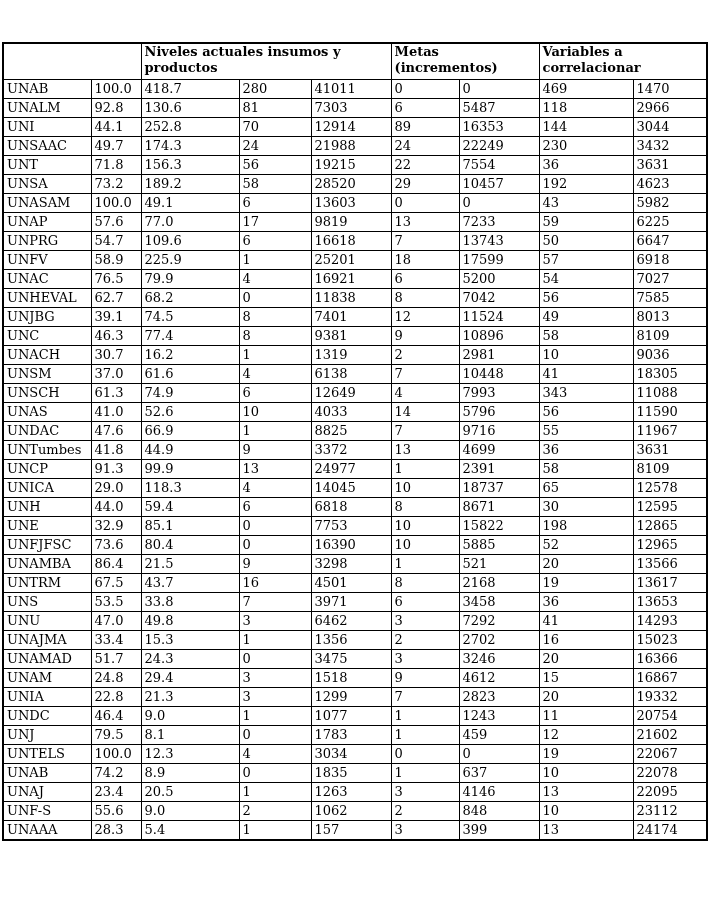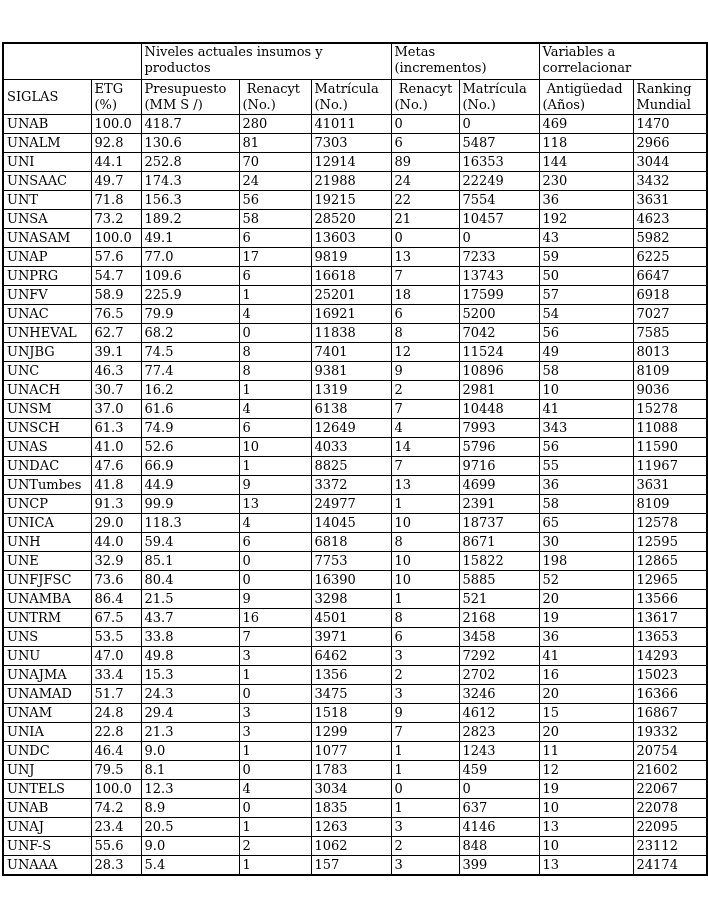--- a/index.html
+++ b/index.html
@@ -25,21 +25,21 @@
     padding: 0 3px;
     font-size: 13px;
     line-height: 16px;
     color: #000000;
     text-align: left;
     vertical-align: middle;
     overflow: hidden;
     white-space: nowrap;
   }
   table.uni-table th {
-    font-weight: normal;
+    font-weight: bold;
     white-space: pre-wrap;
     height: 34px;
     vertical-align: middle;
   }
   table.uni-table tr.group-row th {
     vertical-align: top;
     height: 35px;
   }
   table.uni-table td {
     height: 18px;
@@ -63,39 +63,20 @@
   <thead>
     <tr class="group-row">
         <th colspan="2"></th>
         <th colspan="3">Niveles actuales insumos y
 productos</th>
         <th colspan="2">Metas
 (incrementos)</th>
         <th colspan="2">Variables a
 correlacionar</th>
       </tr>
-    <tr class="col-row">
-        <th>SIGLAS</th>
-        <th>ETG
-(%)</th>
-        <th>Presupuesto
-(MM S /)</th>
-        <th> Renacyt
-(No.)</th>
-        <th>Matrícula
-(No.)</th>
-        <th> Renacyt
-(No.)</th>
-        <th>Matrícula
-(No.)</th>
-        <th> Antigüedad
-(Años)</th>
-        <th>Ranking
-Mundial</th>
-      </tr>
   </thead>
   <tbody>
       <tr>
         <td>UNAB</td>
         <td>100.0</td>
         <td>418.7</td>
         <td>280</td>
         <td>41011</td>
         <td>0</td>
         <td>0</td>
@@ -145,21 +126,21 @@
         <td>7554</td>
         <td>36</td>
         <td>3631</td>
       </tr>
       <tr>
         <td>UNSA</td>
         <td>73.2</td>
         <td>189.2</td>
         <td>58</td>
         <td>28520</td>
-        <td>21</td>
+        <td>29</td>
         <td>10457</td>
         <td>192</td>
         <td>4623</td>
       </tr>
       <tr>
         <td>UNASAM</td>
         <td>100.0</td>
         <td>49.1</td>
         <td>6</td>
         <td>13603</td>
@@ -258,21 +239,21 @@
       </tr>
       <tr>
         <td>UNSM</td>
         <td>37.0</td>
         <td>61.6</td>
         <td>4</td>
         <td>6138</td>
         <td>7</td>
         <td>10448</td>
         <td>41</td>
-        <td>15278</td>
+        <td>18305</td>
       </tr>
       <tr>
         <td>UNSCH</td>
         <td>61.3</td>
         <td>74.9</td>
         <td>6</td>
         <td>12649</td>
         <td>4</td>
         <td>7993</td>
         <td>343</td>

